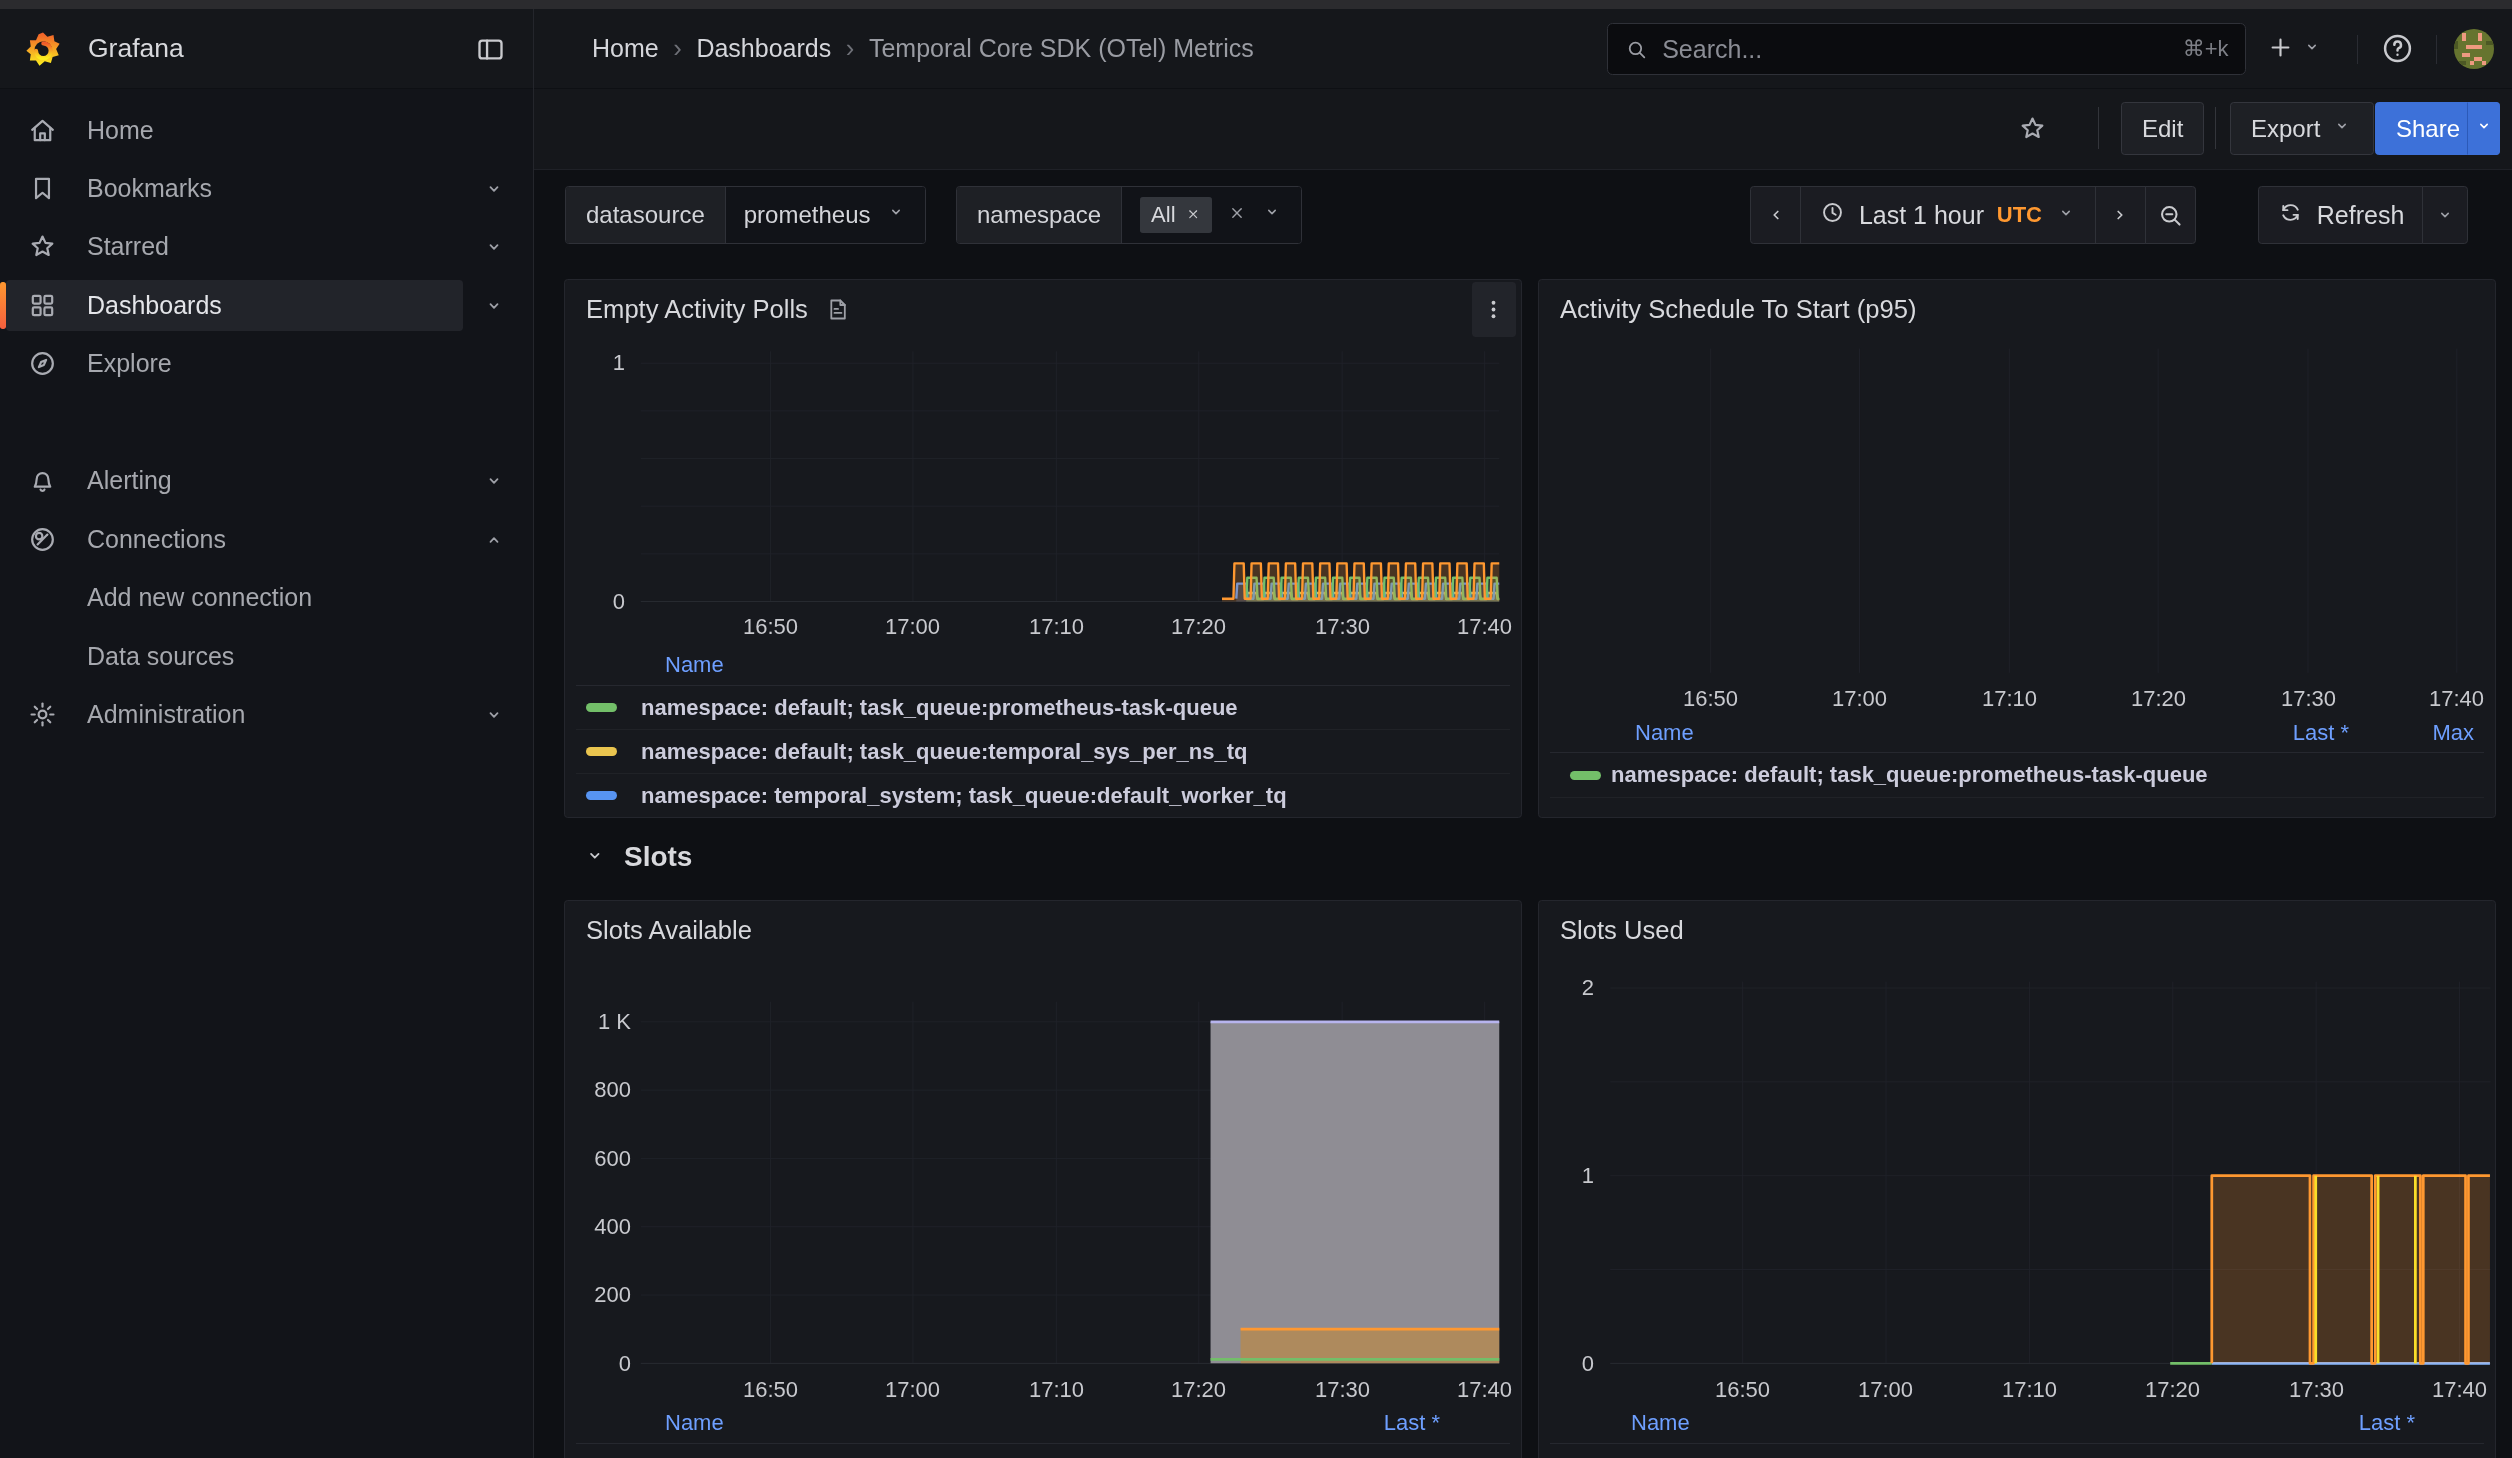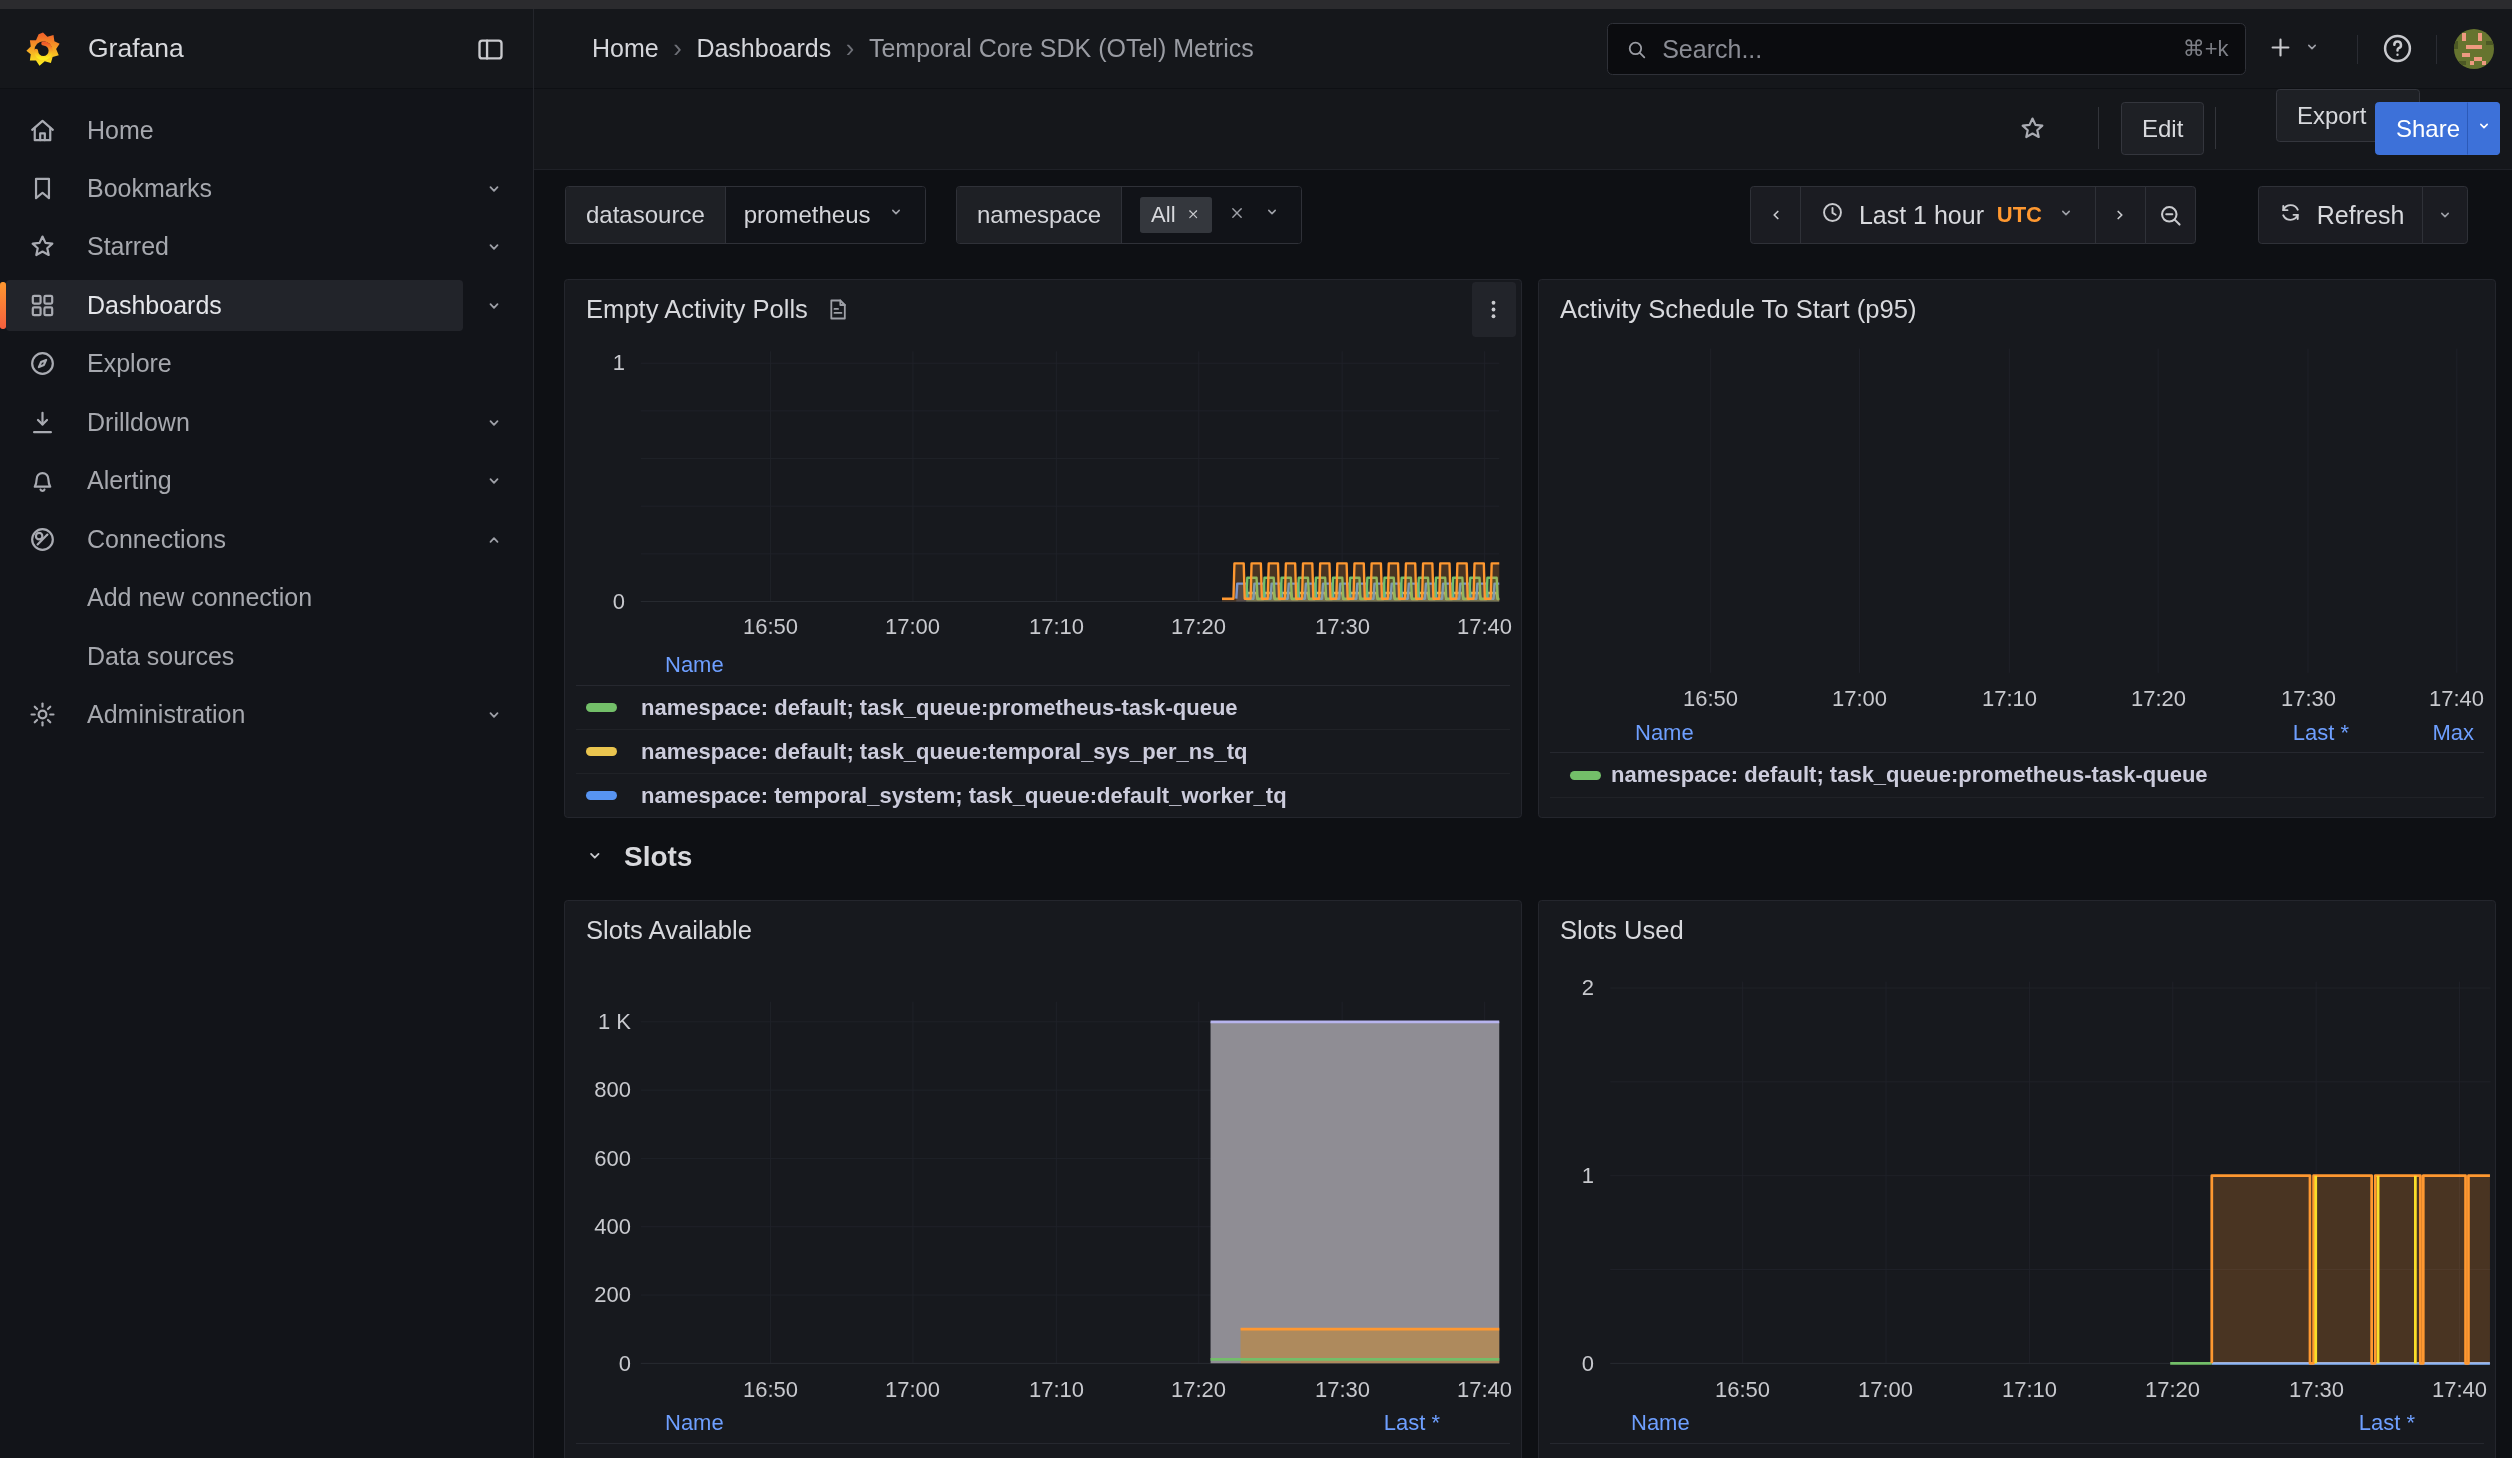--- a/index.html
+++ b/index.html
@@ -119,31 +119,20 @@
             <path d="M8.5 10.2 L12 13.8 L15.5 10.2"></path>
           </svg></div>
       </div>
       <div class="nav-item" style="top: 249px;">
         <div class="ico"><svg width="31" height="31" viewBox="0 0 24 24" fill="none" stroke="#A9ABB2" stroke-width="1.7" stroke-linecap="round" stroke-linejoin="round">
             <circle cx="12" cy="12" r="8"></circle>
             <path d="M14.8 9.2 L13.1 13.1 L9.2 14.8 L10.9 10.9 Z"></path>
           </svg></div>
         <div class="lbl">Explore</div>
       </div>
-      <div class="nav-item" style="top: 308px;">
-        <div class="ico"><svg width="31" height="31" viewBox="0 0 24 24" fill="none" stroke="#A9ABB2" stroke-width="1.7" stroke-linecap="round" stroke-linejoin="round">
-            <path d="M12 4.5 V13.5"></path>
-            <path d="M8.5 10 L12 13.5 L15.5 10"></path>
-            <path d="M5.5 19.5 H18.5"></path>
-          </svg></div>
-        <div class="lbl">Drilldown</div>
-        <div class="chev"><svg width="24" height="24" viewBox="0 0 24 24" fill="none" stroke="#9EA0A7" stroke-width="1.8" stroke-linecap="round" stroke-linejoin="round">
-            <path d="M8.5 10.2 L12 13.8 L15.5 10.2"></path>
-          </svg></div>
-      </div>
       <div class="nav-item" style="top: 366px;">
         <div class="ico"><svg width="31" height="31" viewBox="0 0 24 24" fill="none" stroke="#A9ABB2" stroke-width="1.7" stroke-linecap="round" stroke-linejoin="round">
             <path d="M6 16.8 H18 C17.1 15.3 16.6 12.8 16.5 10.8 A4.5 4.5 0 0 0 7.5 10.8 C7.4 12.8 6.9 15.3 6 16.8 Z"></path>
             <path d="M10.5 19 A1.6 1.6 0 0 0 13.5 19"></path>
           </svg></div>
         <div class="lbl">Alerting</div>
         <div class="chev"><svg width="24" height="24" viewBox="0 0 24 24" fill="none" stroke="#9EA0A7" stroke-width="1.8" stroke-linecap="round" stroke-linejoin="round">
             <path d="M8.5 10.2 L12 13.8 L15.5 10.2"></path>
           </svg></div>
       </div>
@@ -265,21 +254,21 @@
   <div class="hicon" style="left:2015px;top:111px;width:35px;height:35px;">
       <svg width="31" height="31" viewBox="0 0 24 24" fill="none" stroke="#A9ABB2" stroke-width="1.7" stroke-linecap="round" stroke-linejoin="round">
         <path d="M12 4.3 L14.3 9.2 L19.6 9.8 L15.7 13.4 L16.8 18.6 L12 15.9 L7.2 18.6 L8.3 13.4 L4.4 9.8 L9.7 9.2 Z"></path>
       </svg>
     </div>
   <div class="vdiv" style="left:2098px;top:107px;height:42px;"></div>
   <div class="btn" style="left:2121px;top:102px;">
     <span>Edit</span>
   </div>
   <div class="vdiv" style="left:2215px;top:107px;height:42px;"></div>
-  <div class="btn" style="left:2230px;top:89px;margin-left:46px;">
+  <div class="btn" style="left:2230px;top:102px;">
     <span>Export</span>
     <span><svg width="22" height="22" viewBox="0 0 24 24" fill="none" stroke="#9EA0A7" stroke-width="1.7" stroke-linecap="round" stroke-linejoin="round">
           <path d="M8.5 10.2 L12 13.8 L15.5 10.2"></path>
         </svg></span>
   </div>
   <div class="btn blue" style="left:2375px;top:102px;border-radius:3.7px 0 0 3.7px;">
     <span>Share</span>
   </div>
   <div class="btn blue" style="left:2467px;top:102px;width:31px;padding:0;justify-content:center;border-radius:0 3.7px 3.7px 0;border-left:1.8px solid #2C5AB8;">
     <span><svg width="22" height="22" viewBox="0 0 24 24" fill="none" stroke="#FFFFFF" stroke-width="1.7" stroke-linecap="round" stroke-linejoin="round">

